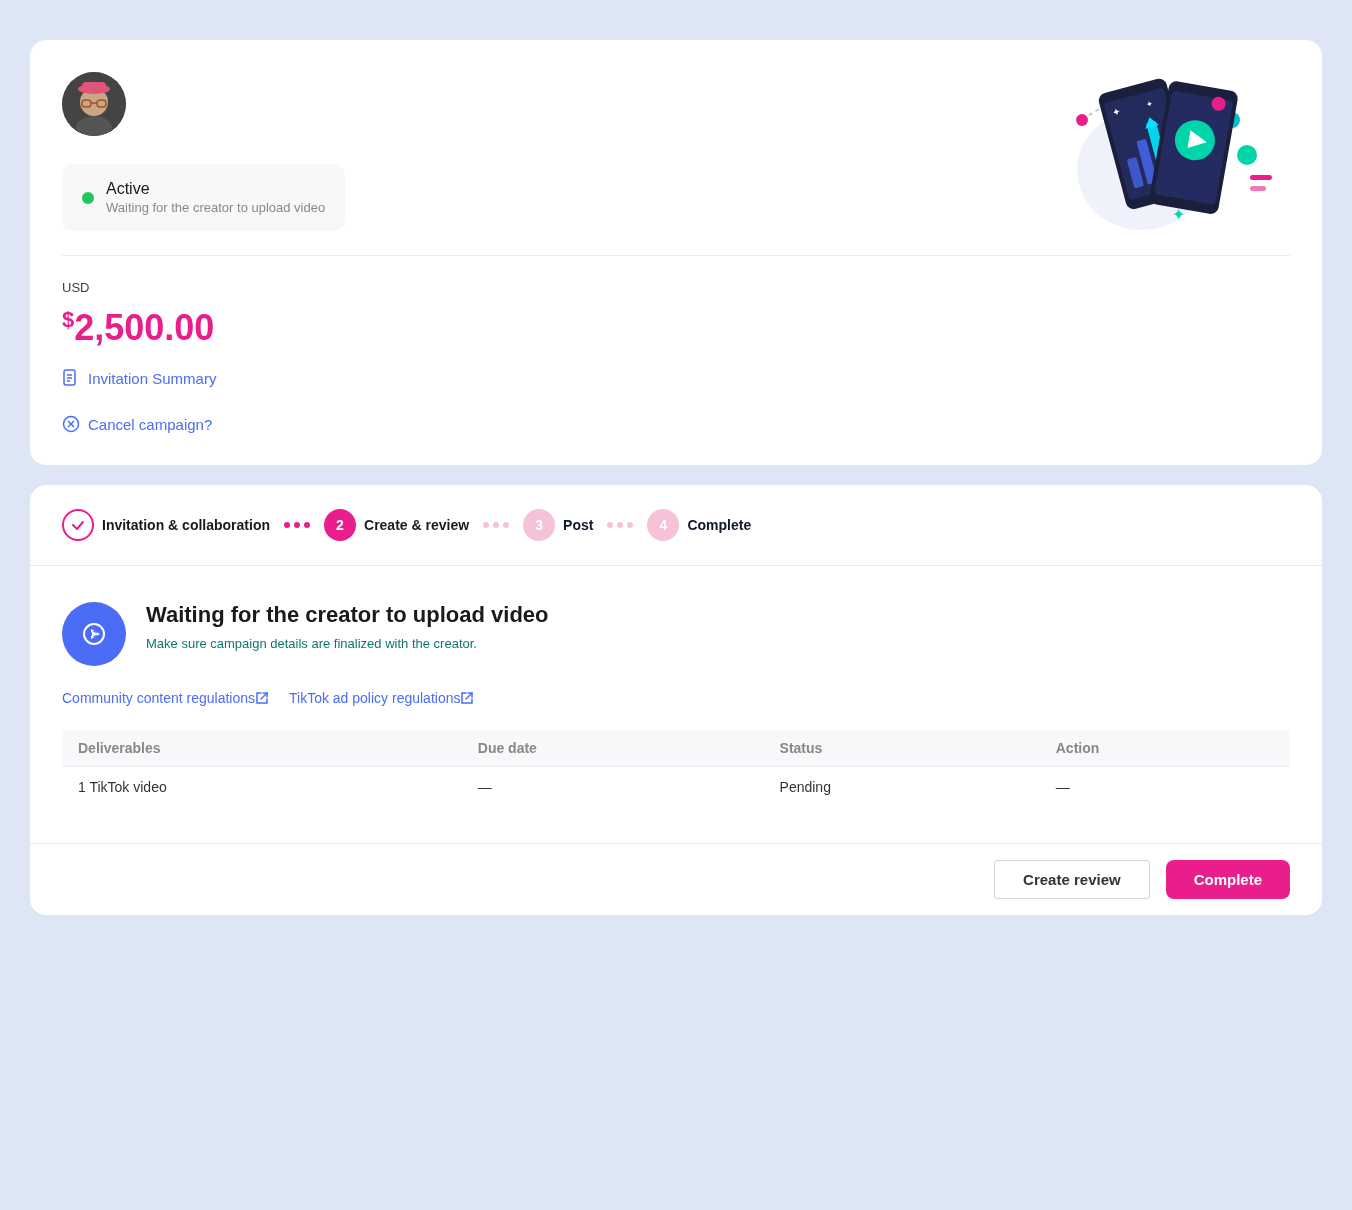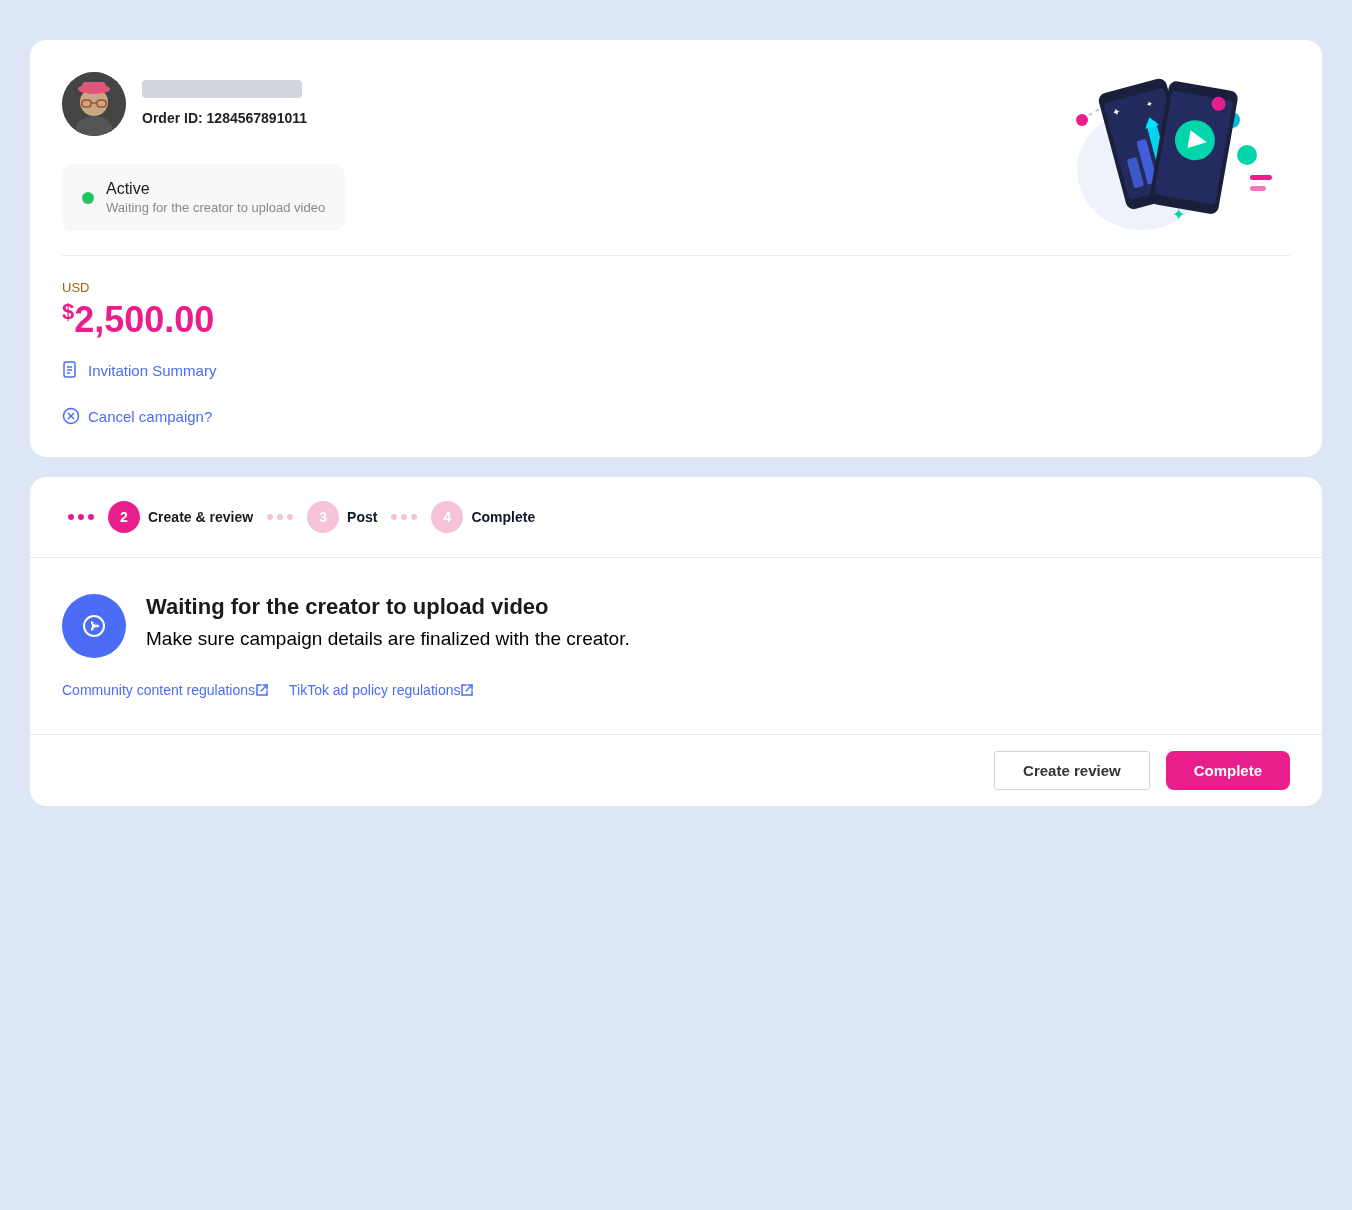--- a/index.html
+++ b/index.html
@@ -86,22 +86,22 @@
       margin: 24px 0;
     }
     .base-payment-label {
       font-size: 15px;
       font-weight: 700;
       color: #1a1a1a;
       margin-bottom: 6px;
     }
     .currency-label {
       font-size: 13px;
-      color: #a16207;
-      margin-bottom: 4px;
+      color: #404040;
+      margin-bottom: 12px;
     }
     .amount {
       font-size: 36px;
       font-weight: 800;
       color: #e91e8c;
     }
     .amount-dollar {
       font-size: 22px;
       font-weight: 700;
       color: #e91e8c;
@@ -209,22 +209,22 @@
       gap: 20px;
       margin-bottom: 24px;
     }
     .content-text h2 {
       font-size: 22px;
       font-weight: 800;
       color: #1a1a1a;
       margin-bottom: 8px;
     }
     .content-text p {
-      font-size: 19px;
-      color: #000000;
+      font-size: 13px;
+      color: #0f766e;
     }
     .regulation-links {
       display: flex;
       gap: 20px;
       margin-top: 4px;
     }
     .reg-link {
       display: flex;
       align-items: center;
       font-size: 14px;
@@ -303,27 +303,20 @@
 
         <circle cx="32" cy="30" r="14" fill="#c8a882"></circle>
 
         <ellipse cx="32" cy="17" rx="16" ry="5" fill="#e0567a"></ellipse>
         <rect x="20" y="10" width="24" height="10" rx="4" fill="#e0567a"></rect>
 
         <rect x="20" y="28" width="9" height="7" rx="3" fill="none" stroke="#a0522d" stroke-width="1.5"></rect>
         <rect x="35" y="28" width="9" height="7" rx="3" fill="none" stroke="#a0522d" stroke-width="1.5"></rect>
         <line x1="29" y1="31" x2="35" y2="31" stroke="#a0522d" stroke-width="1.5"></line>
       </svg>
-    </div>
-    <div>
-      <div class="name-bar"></div>
-      <div class="order-id">
-        <span>Order ID:</span>
-        <span>1284567891011</span>
-      </div>
     </div>
 
     <div class="illustration phone-illustration">
       <svg width="260" height="180" viewBox="0 0 260 180" xmlns="http://www.w3.org/2000/svg">
 
         <ellipse cx="120" cy="110" rx="65" ry="60" fill="#e8ecf8" opacity="0.7"></ellipse>
 
         <path d="M60 60 Q130 10 195 55" stroke="#bbb" stroke-width="1.5" fill="none" stroke-dasharray="4 4"></path>
 
         <circle cx="60" cy="60" r="6" fill="#e91e8c"></circle>
@@ -397,20 +390,28 @@
       </svg>
       <span>Cancel campaign?</span>
     </a>
   </div>
 </div>
 
 <div class="steps-card">
 
   <div class="steps-bar">
 
+    <div class="step-item">
+      <div class="step-circle done">
+        <svg width="16" height="16" viewBox="0 0 16 16" fill="none">
+          <polyline points="3,8 7,12 13,5" stroke="#e91e8c" stroke-width="2" fill="none" stroke-linecap="round"></polyline>
+        </svg>
+      </div>
+      <span class="step-label">Invitation &amp; collaboration</span>
+    </div>
     <div class="step-dots">
       <div class="step-dot done"></div>
       <div class="step-dot done"></div>
       <div class="step-dot done"></div>
     </div>
 
     <div class="step-item">
       <div class="step-circle active">
         <span>2</span>
       </div>
@@ -470,19 +471,39 @@
       <a class="reg-link">
         <span>TikTok ad policy regulations</span>
         <svg width="14" height="14" viewBox="0 0 14 14" fill="none">
           <path d="M6 2H2v10h10V8" stroke="#4a6cf7" stroke-width="1.5" fill="none" stroke-linecap="round"></path>
           <path d="M8 2h4v4" stroke="#4a6cf7" stroke-width="1.5" fill="none" stroke-linecap="round"></path>
           <line x1="12" y1="2" x2="6" y2="8" stroke="#4a6cf7" stroke-width="1.5" stroke-linecap="round"></line>
         </svg>
       </a>
     </div>
 
+    <div class="table-section">
+      <table>
+        <thead>
+          <tr>
+            <th>Deliverables</th>
+            <th>Due date</th>
+            <th>Status</th>
+            <th>Action</th>
+          </tr>
+        </thead>
+        <tbody>
+          <tr>
+            <td>1 TikTok video</td>
+            <td>—</td>
+            <td>Pending</td>
+            <td>—</td>
+          </tr>
+        </tbody>
+      </table>
+    </div>
   </div>
 
   <div class="action-buttons">
     <button class="btn-secondary">Create review</button>
     <button class="btn-primary">Complete</button>
   </div>
 </div>
 
 </body></html>

